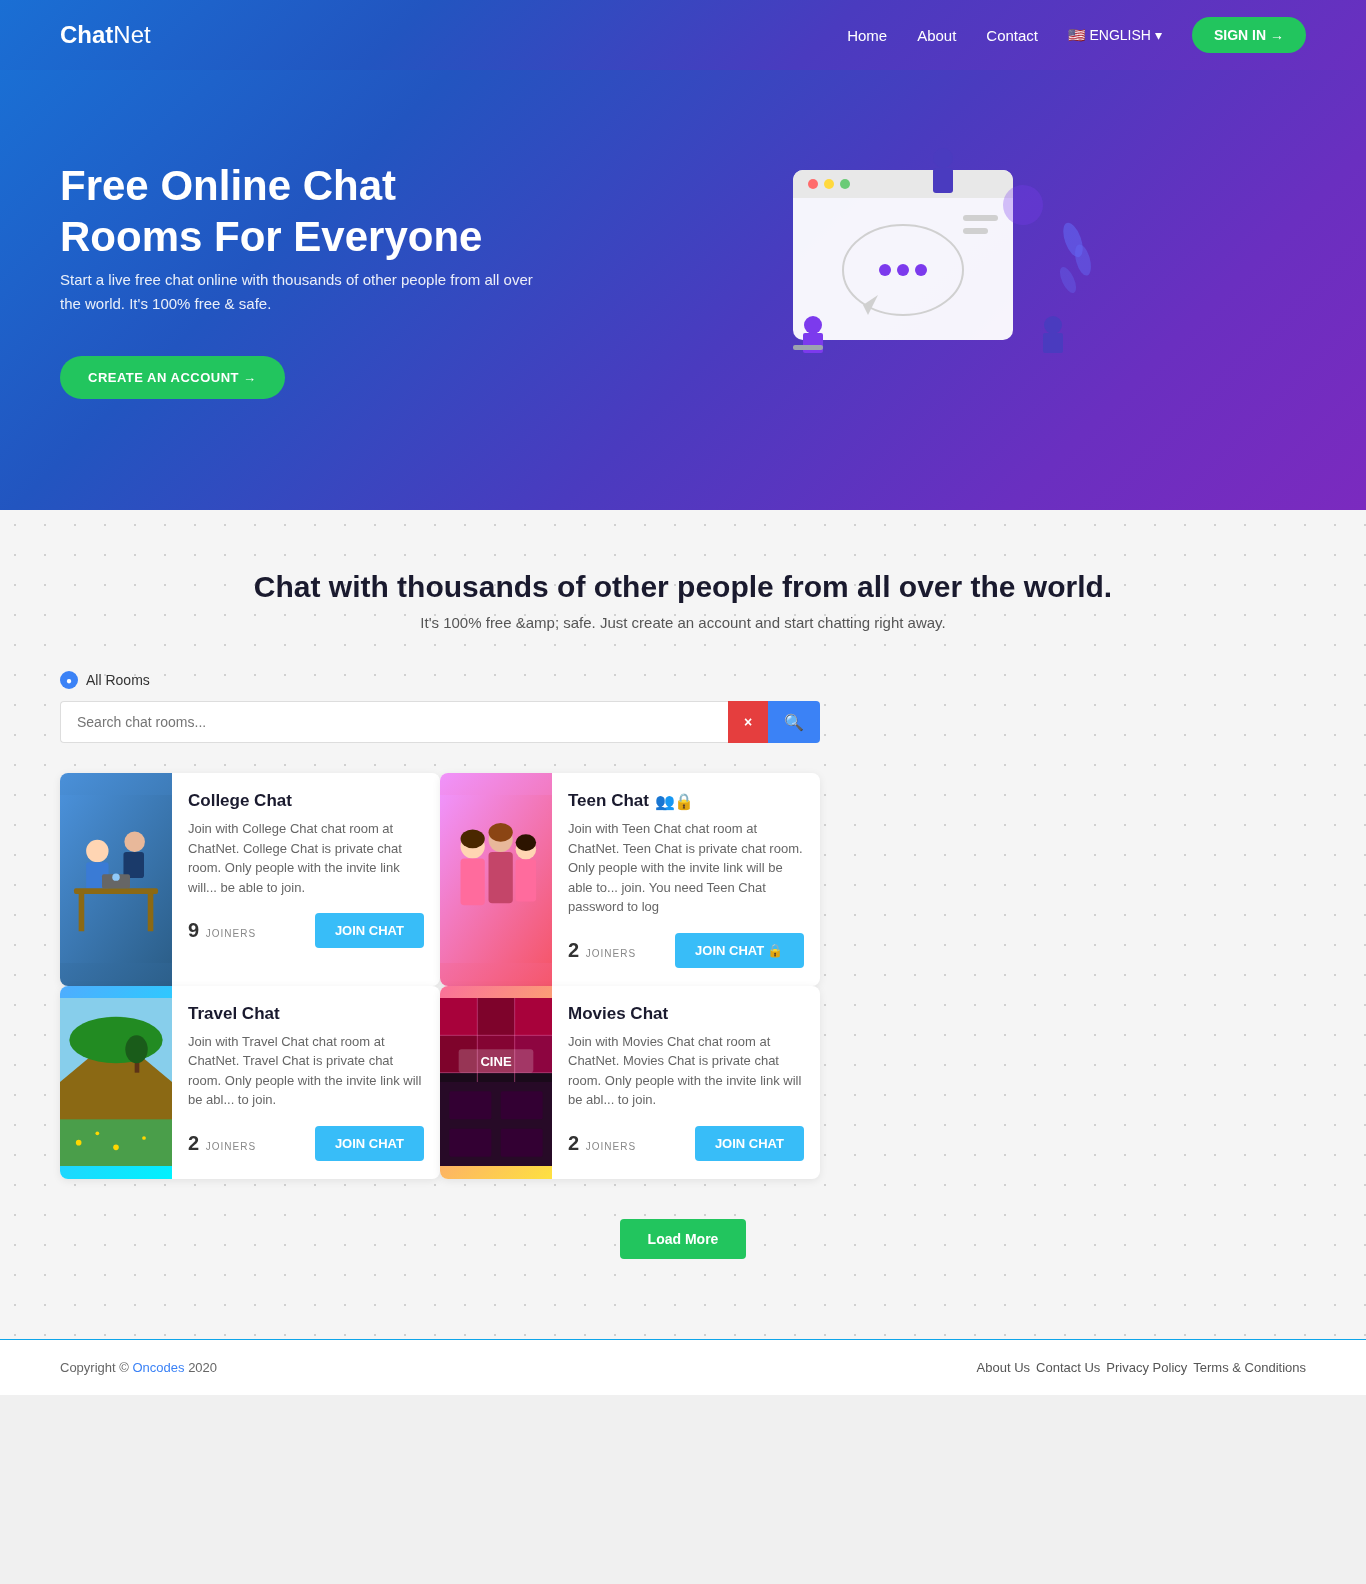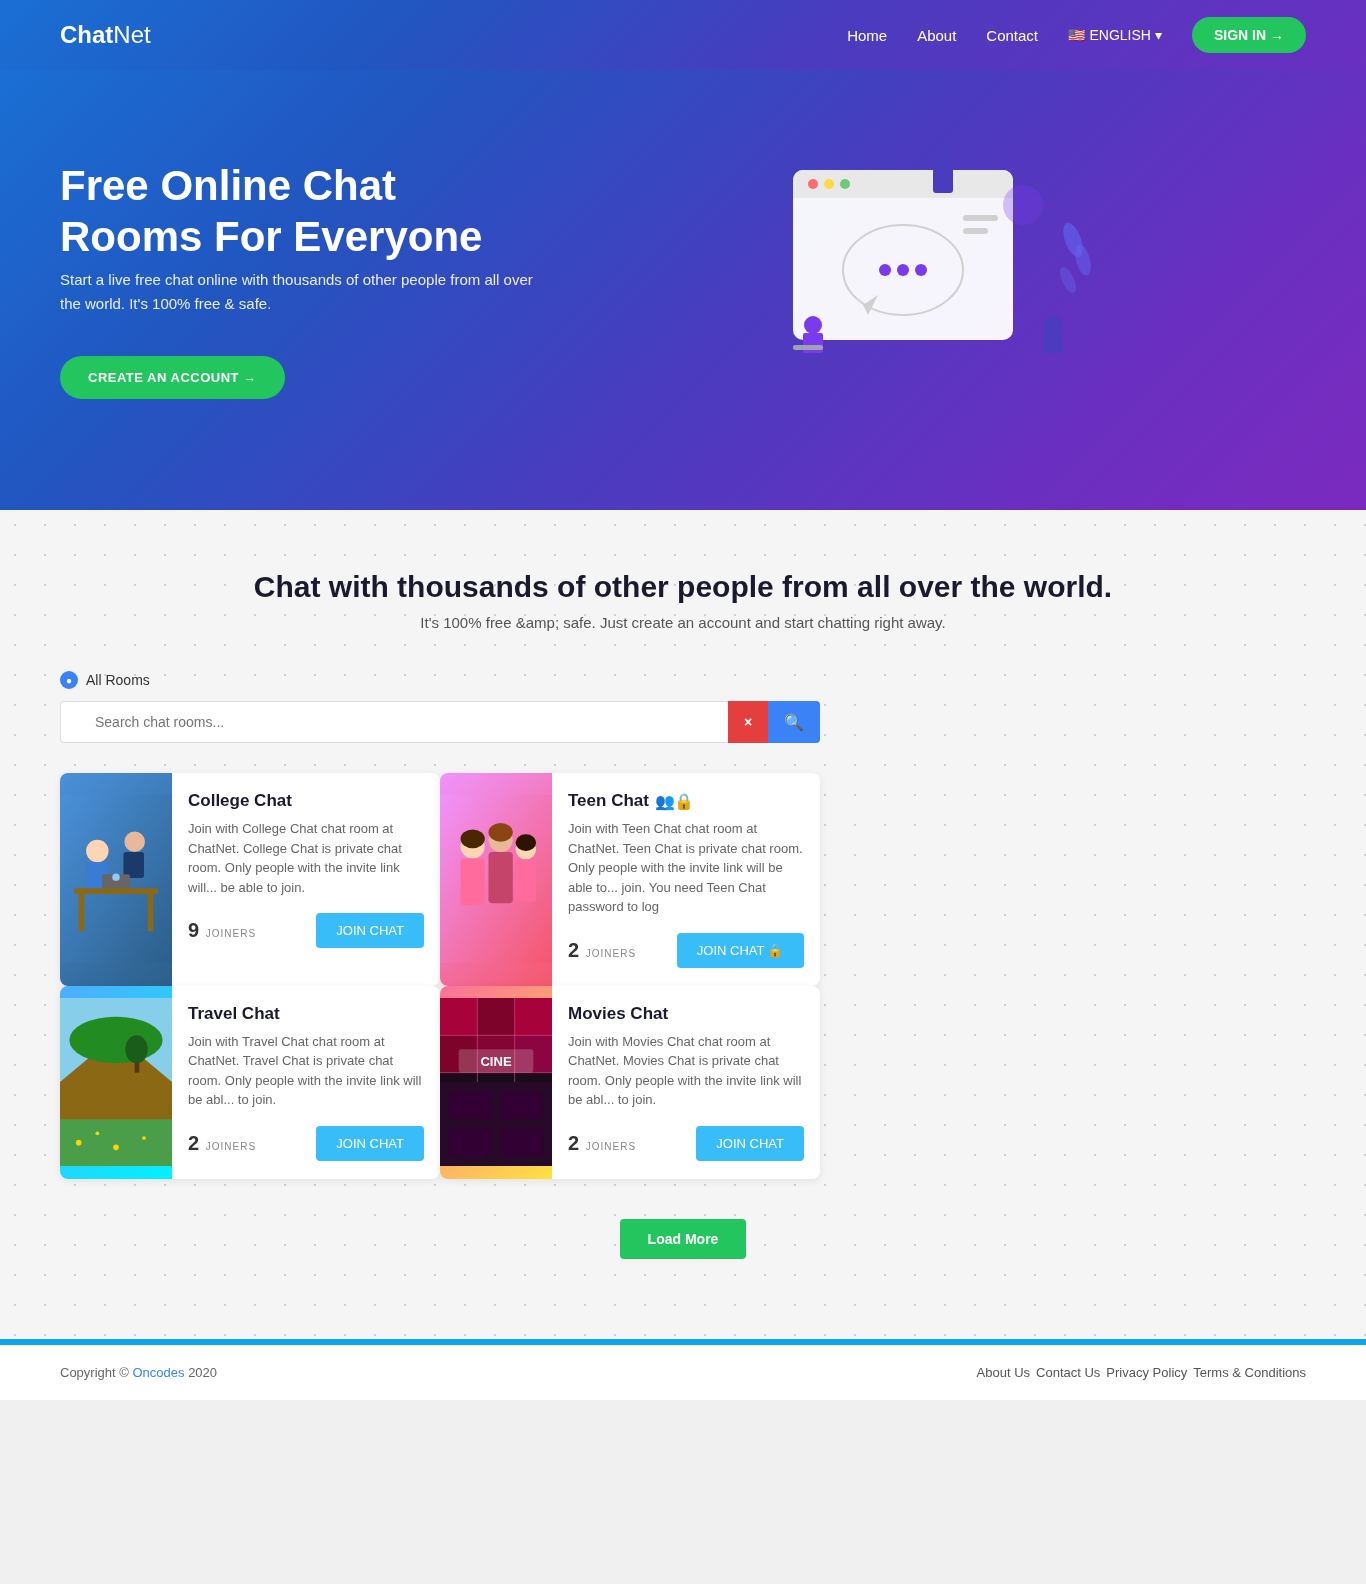--- a/index.html
+++ b/index.html
@@ -100,21 +100,21 @@
     }
 
     
     .search-container {
       display: flex;
       margin-bottom: 30px;
       max-width: 760px;
     }
     .search-input {
       flex: 1;
-      padding: 12px 34px;
+      padding: 12px 16px;
       border: 1px solid #ddd;
       border-right: none;
       border-radius: 4px 0 0 4px;
       font-size: 14px;
       outline: none;
       background: white;
     }
     .search-clear-btn {
       background: #e53e3e; color: white; border: none; padding: 0 16px;
       cursor: pointer; font-size: 14px; font-weight: bold;
@@ -184,21 +184,21 @@
     }
     .joiners span { font-size: 20px; font-weight: 700; color: #333; }
     .joiners small { font-size: 10px; letter-spacing: 1px; text-transform: uppercase; color: #888; margin-left: 3px; }
     .join-btn {
       background: #38bdf8;
       color: white;
       border: none;
       padding: 10px 20px;
       border-radius: 4px;
       font-size: 13px;
-      font-weight: 400;
+      font-weight: 700;
       cursor: pointer;
       display: flex;
       align-items: center;
       gap: 6px;
     }
 
     
     .load-more-container { text-align: center; margin-top: 40px; }
     .load-more-btn {
       background: #22c55e;
@@ -211,21 +211,21 @@
       cursor: pointer;
     }
 
     
     .footer {
       background: white;
       padding: 20px 60px;
       display: flex;
       align-items: center;
       justify-content: space-between;
-      border-top: 6px solid #0ea5e9;
+      border-top: 1px solid #0ea5e9;
       font-size: 13px;
       color: #666;
     }
     .footer a { color: #3b82f6; text-decoration: none; }
     .footer-links { display: flex; gap: 6px; }
     .footer-links a { color: #555; text-decoration: none; }
     .private-icons { display: inline-flex; gap: 3px; align-items: center; font-size: 16px; }
   </style>
 </head>
 <body>

